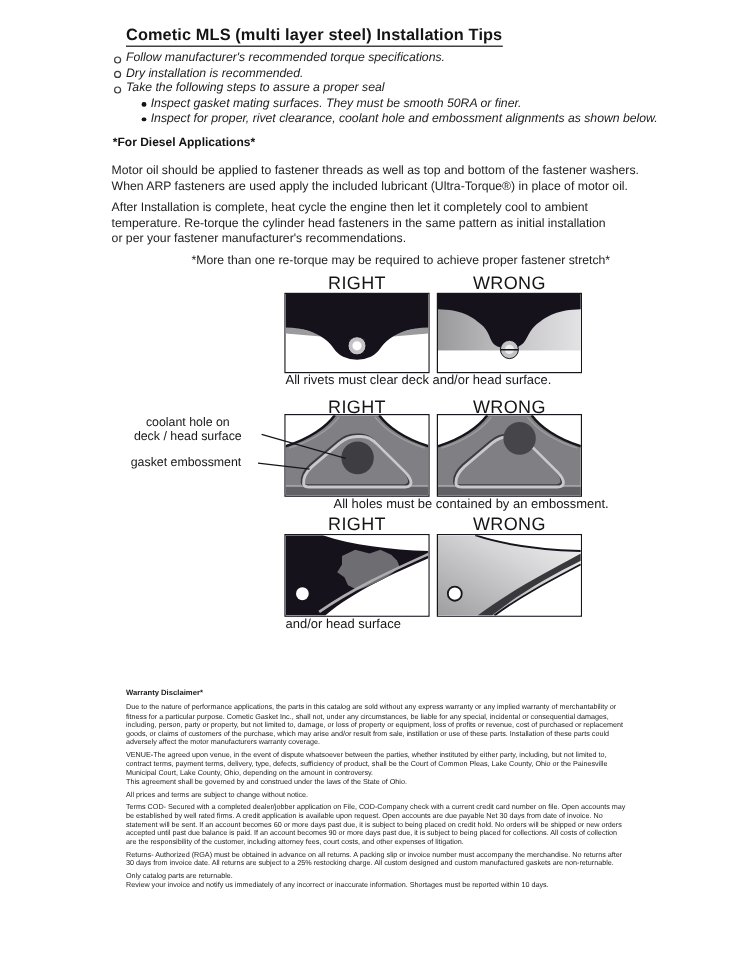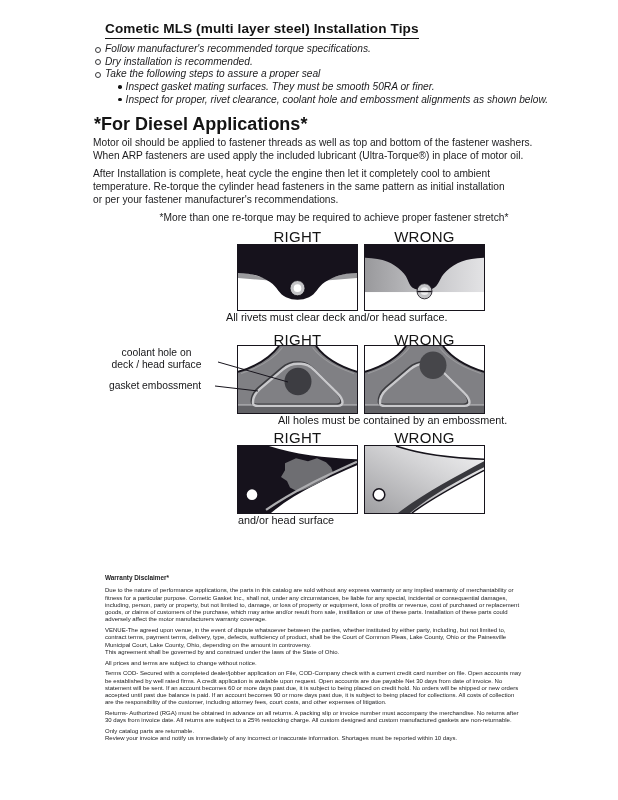--- a/index.html
+++ b/index.html
@@ -14,21 +14,21 @@
     left:105px;top:21px;font-size:13.6px;font-weight:bold;letter-spacing:.1px;
     border-bottom:1.6px solid #141414;padding-bottom:2px;color:#141414;
   }
   
   .tips{left:95px;top:43px;font-size:10.2px;line-height:12.7px;}
   .b-row{display:flex;align-items:flex-start;font-style:italic;}
   .ring{width:4px;height:4px;border:1px solid #3a3a3c;border-radius:50%;margin:3.6px 4px 0 0;flex:none;}
   .dot{width:3.6px;height:3.6px;background:#141414;border-radius:50%;margin:4px 4px 0 0;flex:none;}
   .sub{margin-left:23px;}
   
-  .diesel-h{left:94px;top:114px;font-size:18px;font-weight:bold;color:#141414;text-align:center;}
+  .diesel-h{left:94px;top:114px;font-size:10px;font-weight:bold;color:#141414;text-align:center;}
   .body-p{font-size:10.2px;line-height:13px;width:482px;}
   
   .rw-label{font-size:15px;letter-spacing:.3px;color:#141414;text-align:center;width:121px;}
   .cap{font-size:10.8px;line-height:11.6px;color:#161618;}
   .panel{box-sizing:border-box;width:121px;border:1.6px solid #17141c;background:#fff;}
   .panel svg{display:block;width:100%;height:100%;}
   .h67{height:67px;} .h69{height:69px;}
   .ann{font-size:10.3px;line-height:12px;text-align:center;color:#161618;}
   
   .warranty{left:105px;top:574px;width:418px;font-size:6px;line-height:7.25px;color:#1b1b1d;}
@@ -99,21 +99,21 @@
       </defs>
       <rect x="0" y="0" width="119" height="64" fill="#ffffff"></rect>
       <rect x="0" y="12" width="119" height="34.5" fill="url(#row1grad)"></rect>
       <path d="M0,0 H119 V12.5 C100,13 91,17.5 81.5,25.5 C73.5,32.5 75,40 66.5,43.5 Q62.5,45 59.5,45 Q54.5,45 49.5,43 C42.5,40 44.5,32.5 36.5,25.5 C27.5,17.5 19,13 0,12.5 Z" fill="#16121c"></path>
       <rect x="0" y="46.5" width="119" height="17.5" fill="#ffffff"></rect>
       <circle cx="59.5" cy="45.5" r="7.5" fill="#c3c3c6" stroke="#0f0b14" stroke-width="0.8"></circle>
       <circle cx="59.5" cy="45.5" r="3.8" fill="#ededef"></circle>
       <line x1="52.2" y1="45.8" x2="66.8" y2="45.8" stroke="#17141c" stroke-width="1.3"></line>
     </svg>
   </div>
-  <div class="abs cap" style="left:226px;top:312px;">All rivets must clear deck and/or head surface.</div>
+  <div class="abs cap" style="left:238px;top:312px;">All rivets must clear deck and/or head surface.</div>
 
   <div class="abs rw-label" style="left:237px;top:331px;">RIGHT</div>
   <div class="abs rw-label" style="left:364px;top:331px;">WRONG</div>
 
   <div class="abs panel h69" style="left:237px;top:345px;">
     <svg viewBox="0 0 119 66" preserveAspectRatio="none">
       <rect x="0" y="0" width="119" height="66" fill="#808084"></rect>
       <line x1="0" y1="58" x2="119" y2="58" stroke="#aeaeb1" stroke-width="1"></line>
       <rect x="0" y="59" width="119" height="7" fill="#626266"></rect>
       <path d="M0,0 L41,0 C34,9.5 20,19.5 0,25.5 Z" fill="#ffffff"></path>

